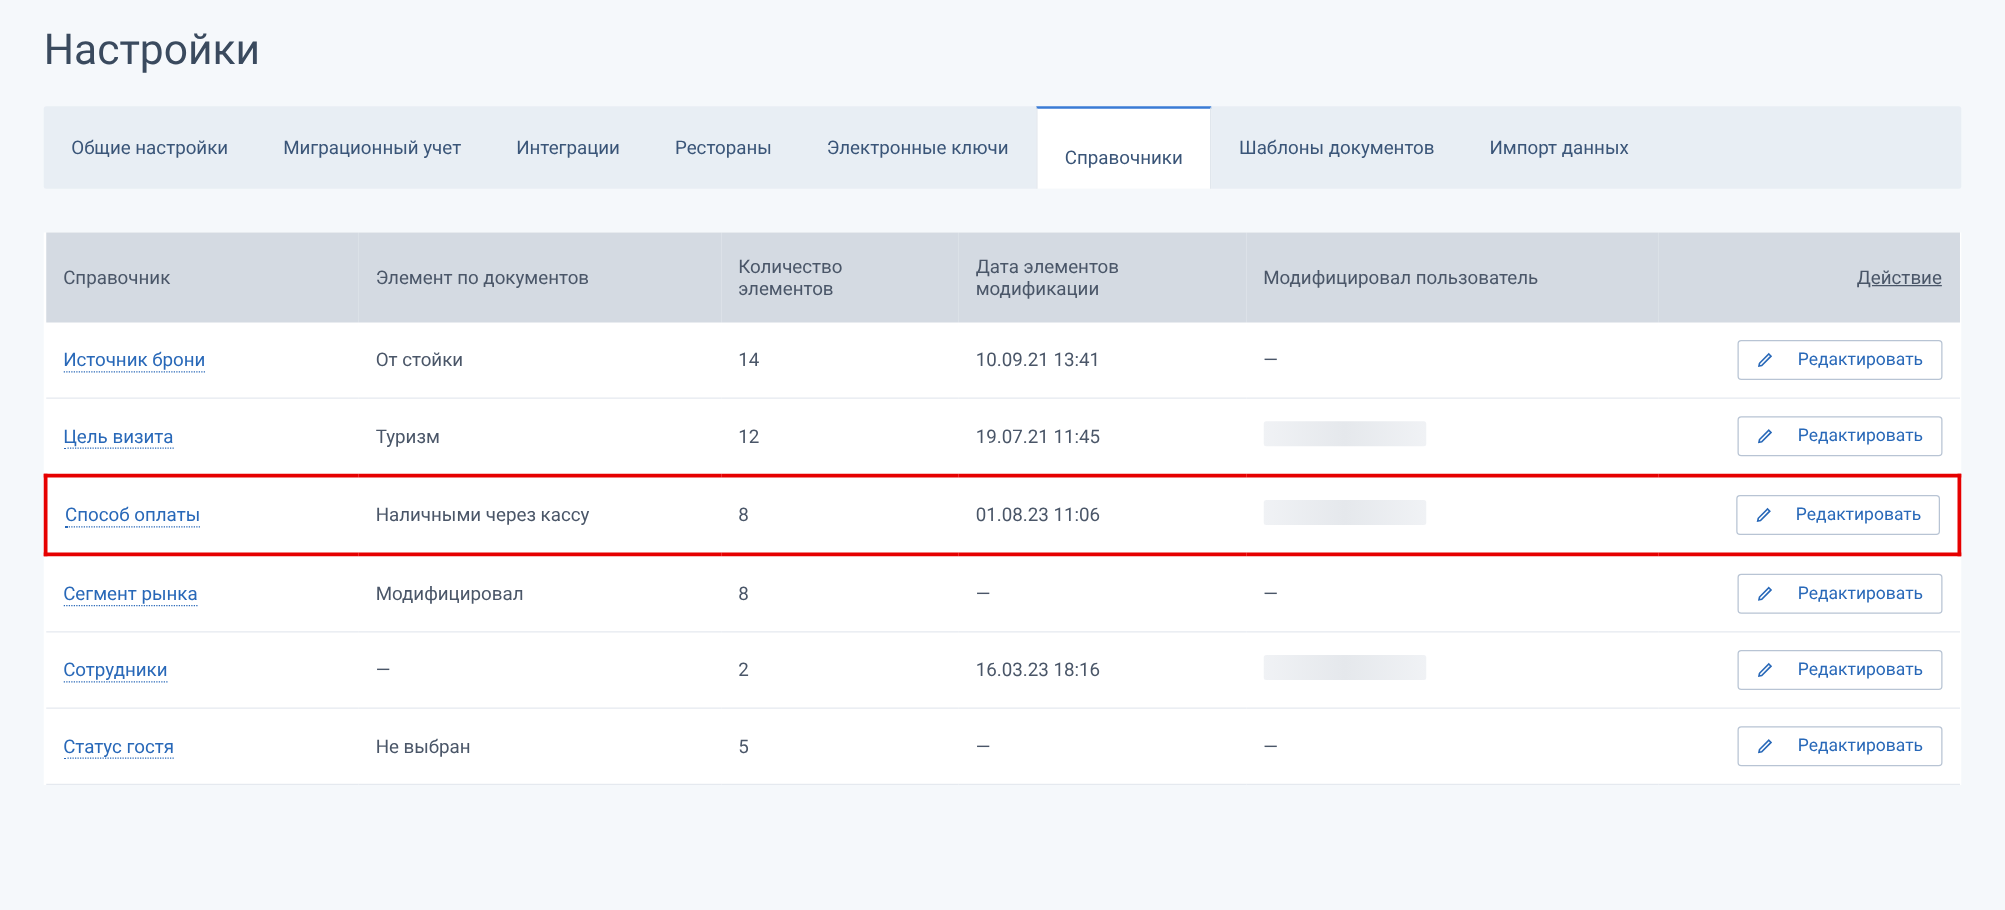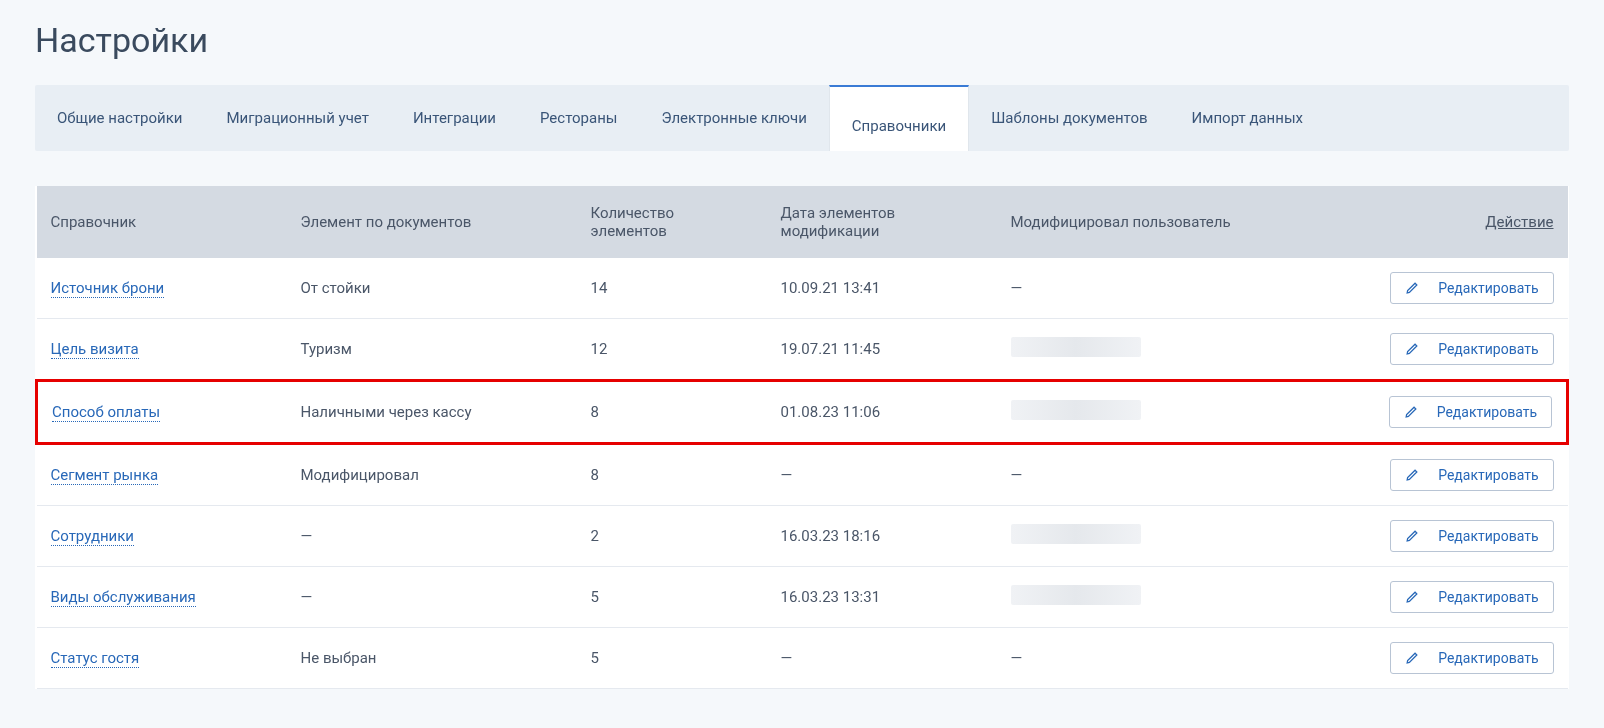--- a/index.html
+++ b/index.html
@@ -221,35 +221,20 @@
           <td class="col-action">
             <button class="btn-edit">
               <svg class="pencil-icon" viewBox="0 0 16 16" fill="none" stroke="#2868b8" stroke-width="1.5">
                 <path d="M11.5 2.5 L13.5 4.5 L5 13 L2.5 13.5 L3 11 Z"></path>
               </svg>
               <span>Редактировать</span>
             </button>
           </td>
         </tr>
         <tr>
-          <td class="col-name"><a class="link">Виды обслуживания</a></td>
-          <td class="col-default">—</td>
-          <td class="col-count">5</td>
-          <td class="col-date">16.03.23 13:31</td>
-          <td class="col-user"><span class="redacted"></span></td>
-          <td class="col-action">
-            <button class="btn-edit">
-              <svg class="pencil-icon" viewBox="0 0 16 16" fill="none" stroke="#2868b8" stroke-width="1.5">
-                <path d="M11.5 2.5 L13.5 4.5 L5 13 L2.5 13.5 L3 11 Z"></path>
-              </svg>
-              <span>Редактировать</span>
-            </button>
-          </td>
-        </tr>
-        <tr>
           <td class="col-name"><a class="link">Статус гостя</a></td>
           <td class="col-default">Не выбран</td>
           <td class="col-count">5</td>
           <td class="col-date">—</td>
           <td class="col-user">—</td>
           <td class="col-action">
             <button class="btn-edit">
               <svg class="pencil-icon" viewBox="0 0 16 16" fill="none" stroke="#2868b8" stroke-width="1.5">
                 <path d="M11.5 2.5 L13.5 4.5 L5 13 L2.5 13.5 L3 11 Z"></path>
               </svg>

